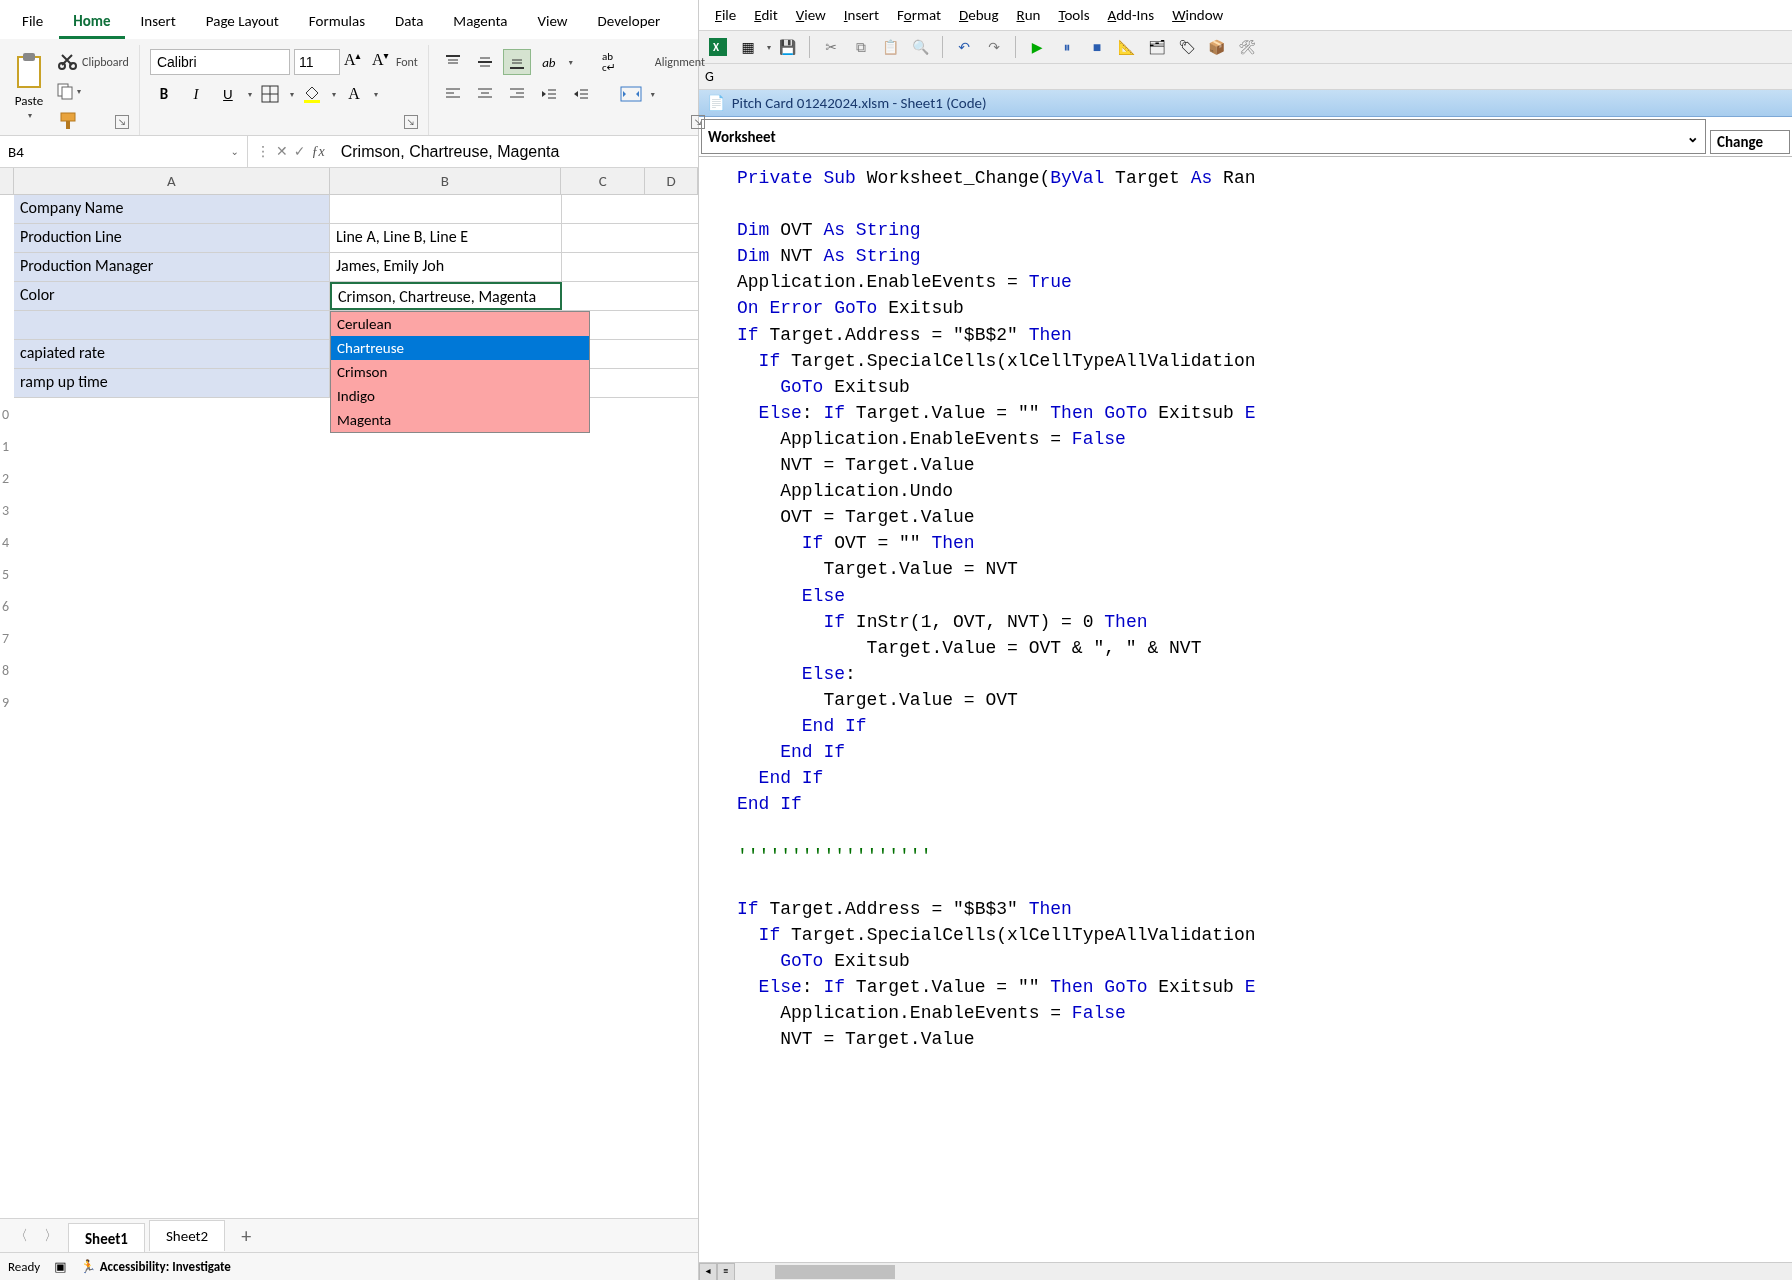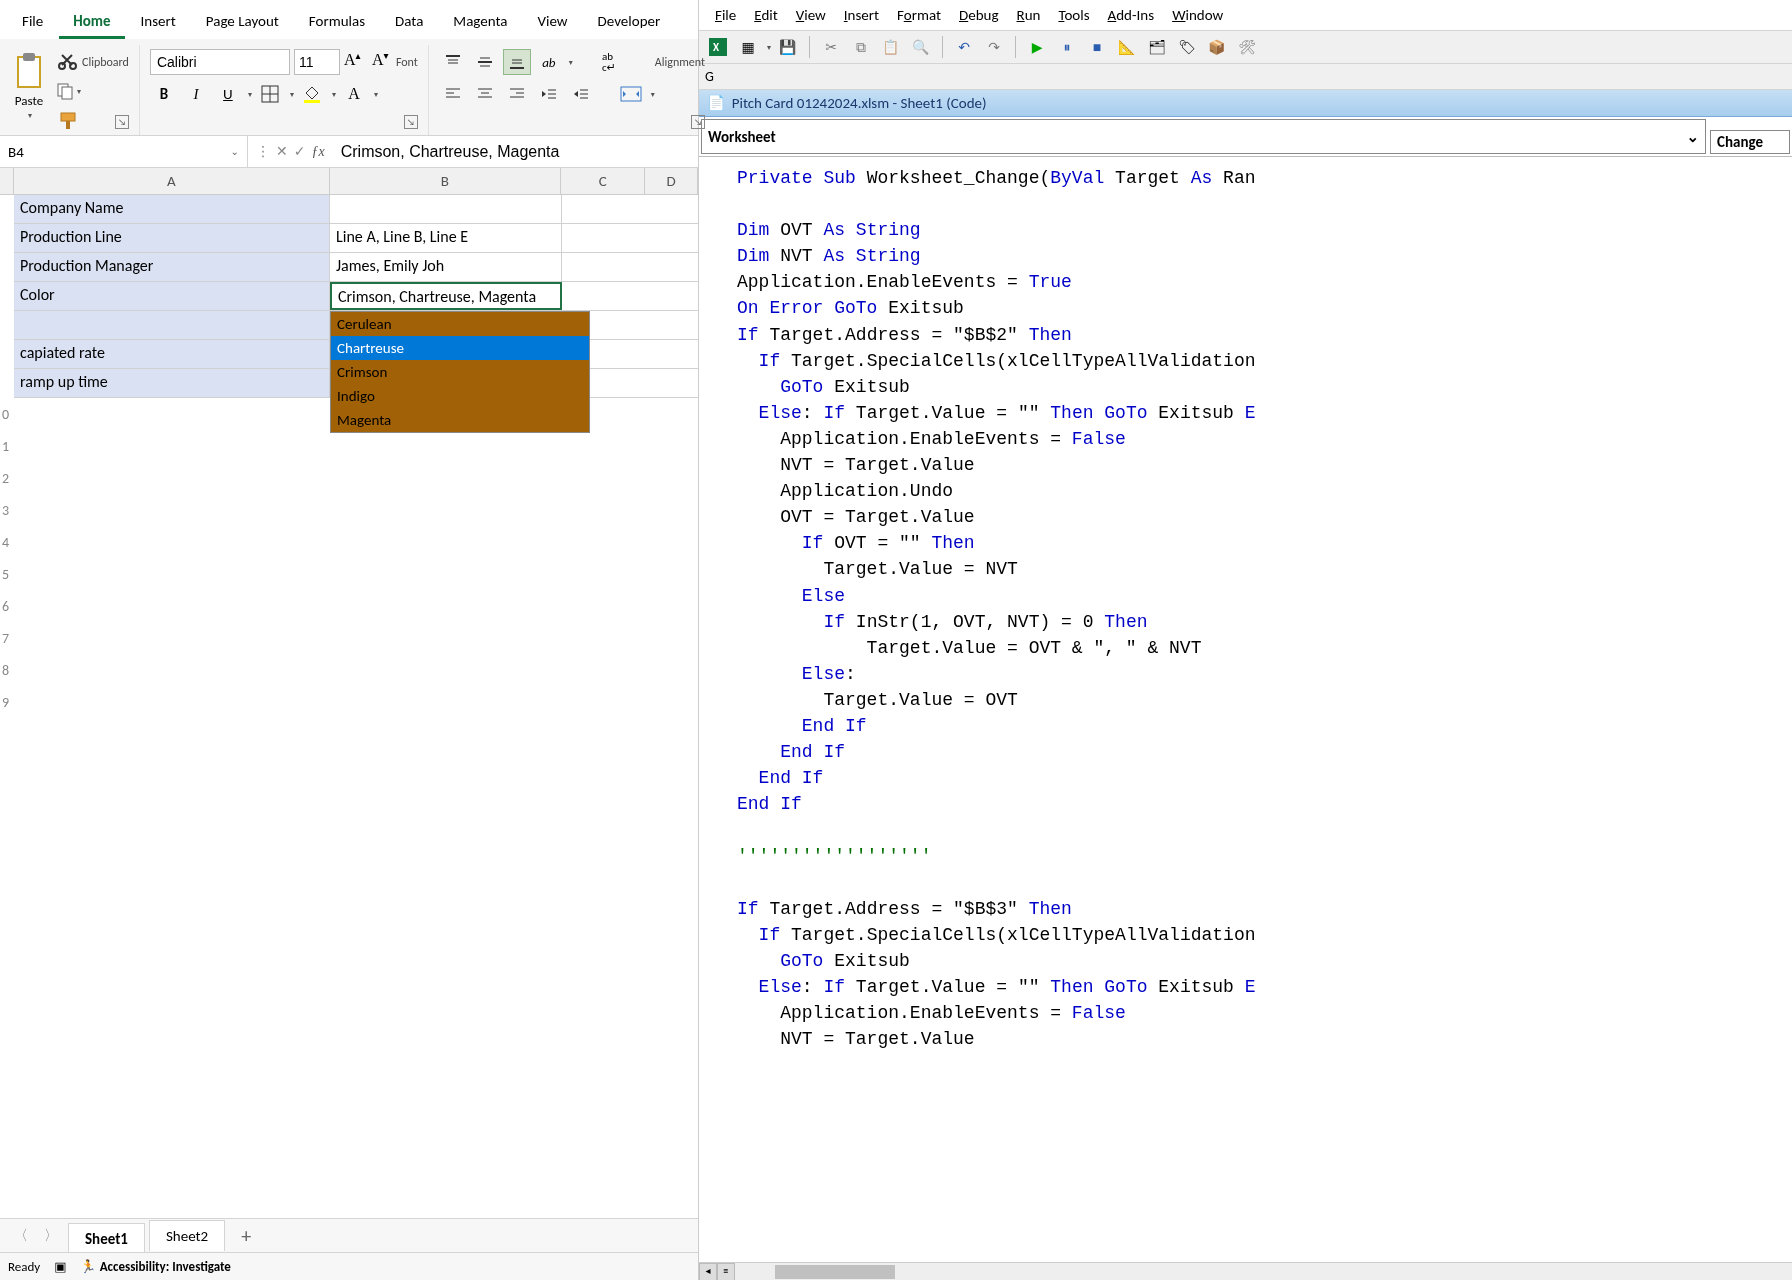--- a/index.html
+++ b/index.html
@@ -57,21 +57,21 @@
 .col-B { width: 232px; }
 .col-C { width: 84px; }
 .col-D { width: 53px; }
 .rows-area { position: relative; }
 .data-row { display: flex; height: 29px; margin-left: 14px; border-bottom: 1px solid #d0d0d0; }
 .cell { border-right: 1px solid #d0d0d0; padding: 3px 6px; font-size: 16px; white-space: nowrap; overflow: hidden; }
 .cell.label { background: #d9e1f2; }
 .cell.colA { width: 316px; }
 .cell.colB { width: 232px; }
 .selected-cell { border: 2px solid #217346; position: relative; }
-.dropdown-list { position: absolute; left: 330px; top: 116px; width: 260px; background: #a16207; border: 1px solid #888; z-index: 10; }
+.dropdown-list { position: absolute; left: 330px; top: 116px; width: 260px; background: #fca5a5; border: 1px solid #888; z-index: 10; }
 .dd-item { padding: 3px 6px; font-size: 15px; cursor: pointer; }
 .dd-item.selected { background: #0078d7; color: #fff; }
 .blank-rows { margin-left: 0; }
 .blank-row { height: 32px; display: flex; align-items: center; padding-left: 2px; font-size: 14px; color: #888; }
 
 
 .sheet-tabs { display: flex; align-items: center; height: 34px; border-top: 1px solid #d4d4d4; background: #f7f7f7; padding: 0 8px; gap: 4px; }
 .sheet-nav { font-size: 14px; color: #888; padding: 0 6px; }
 .sheet-tab { padding: 6px 16px; font-size: 15px; background: #fff; border: 1px solid #d4d4d4; border-bottom: none; }
 .sheet-tab.active { font-weight: 600; border-bottom: 2px solid #107c41; margin-top: 7px; }

